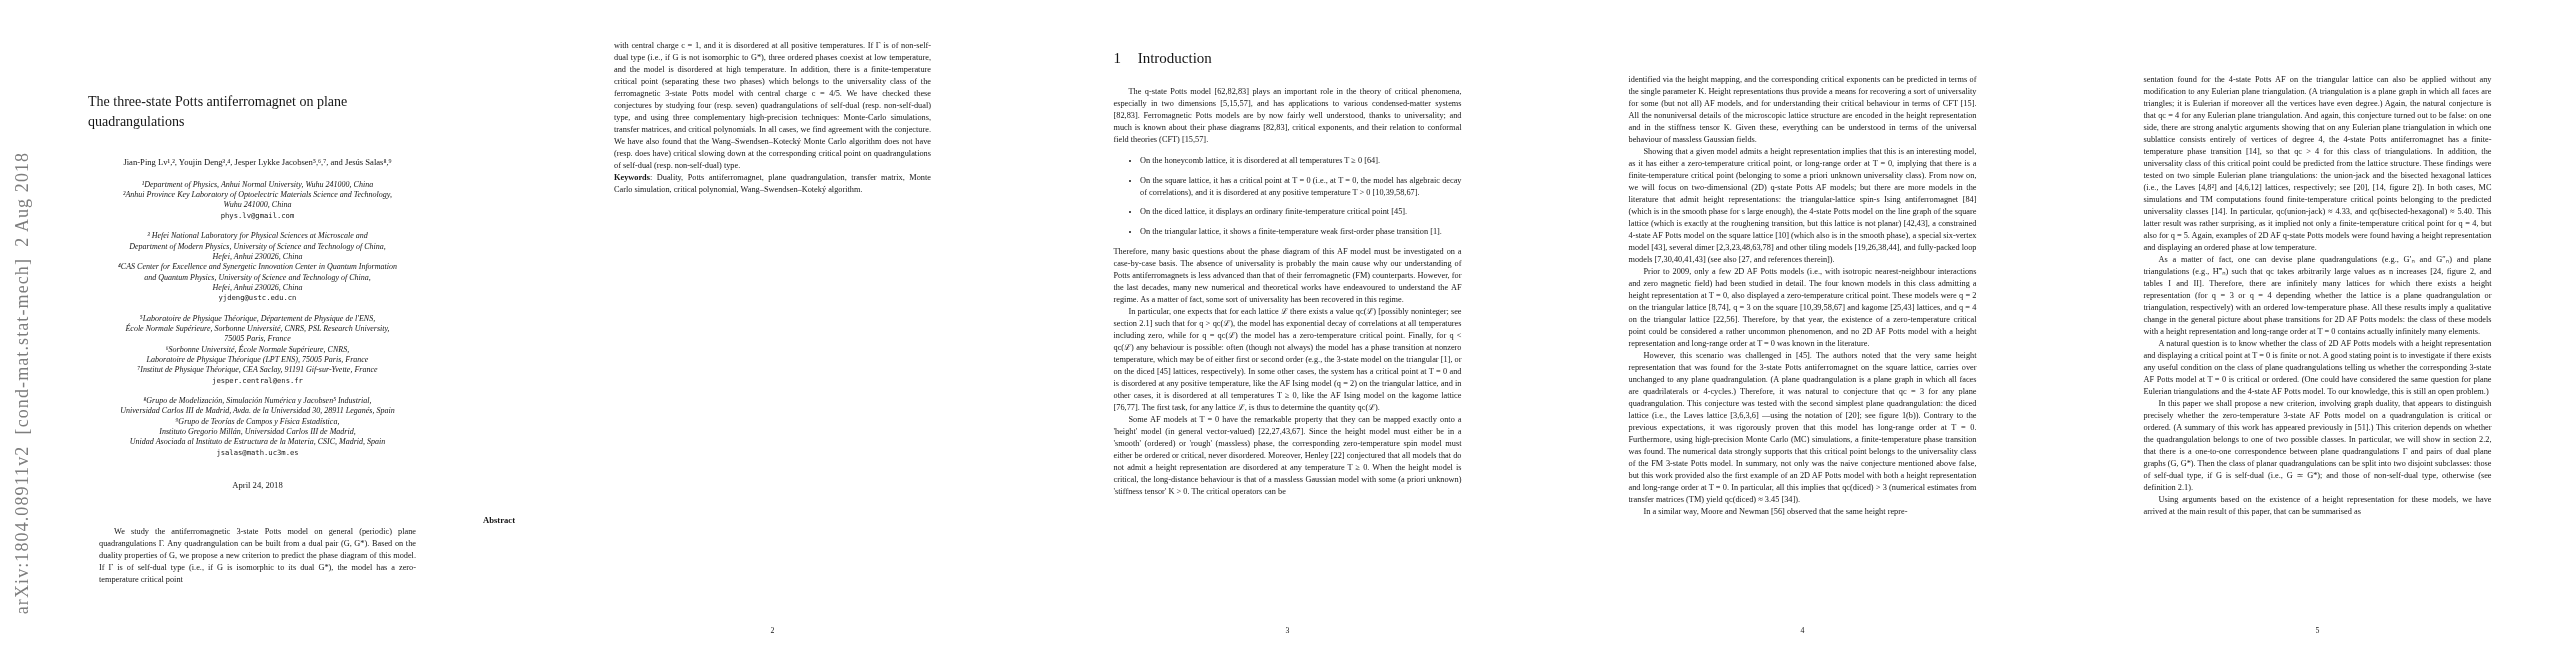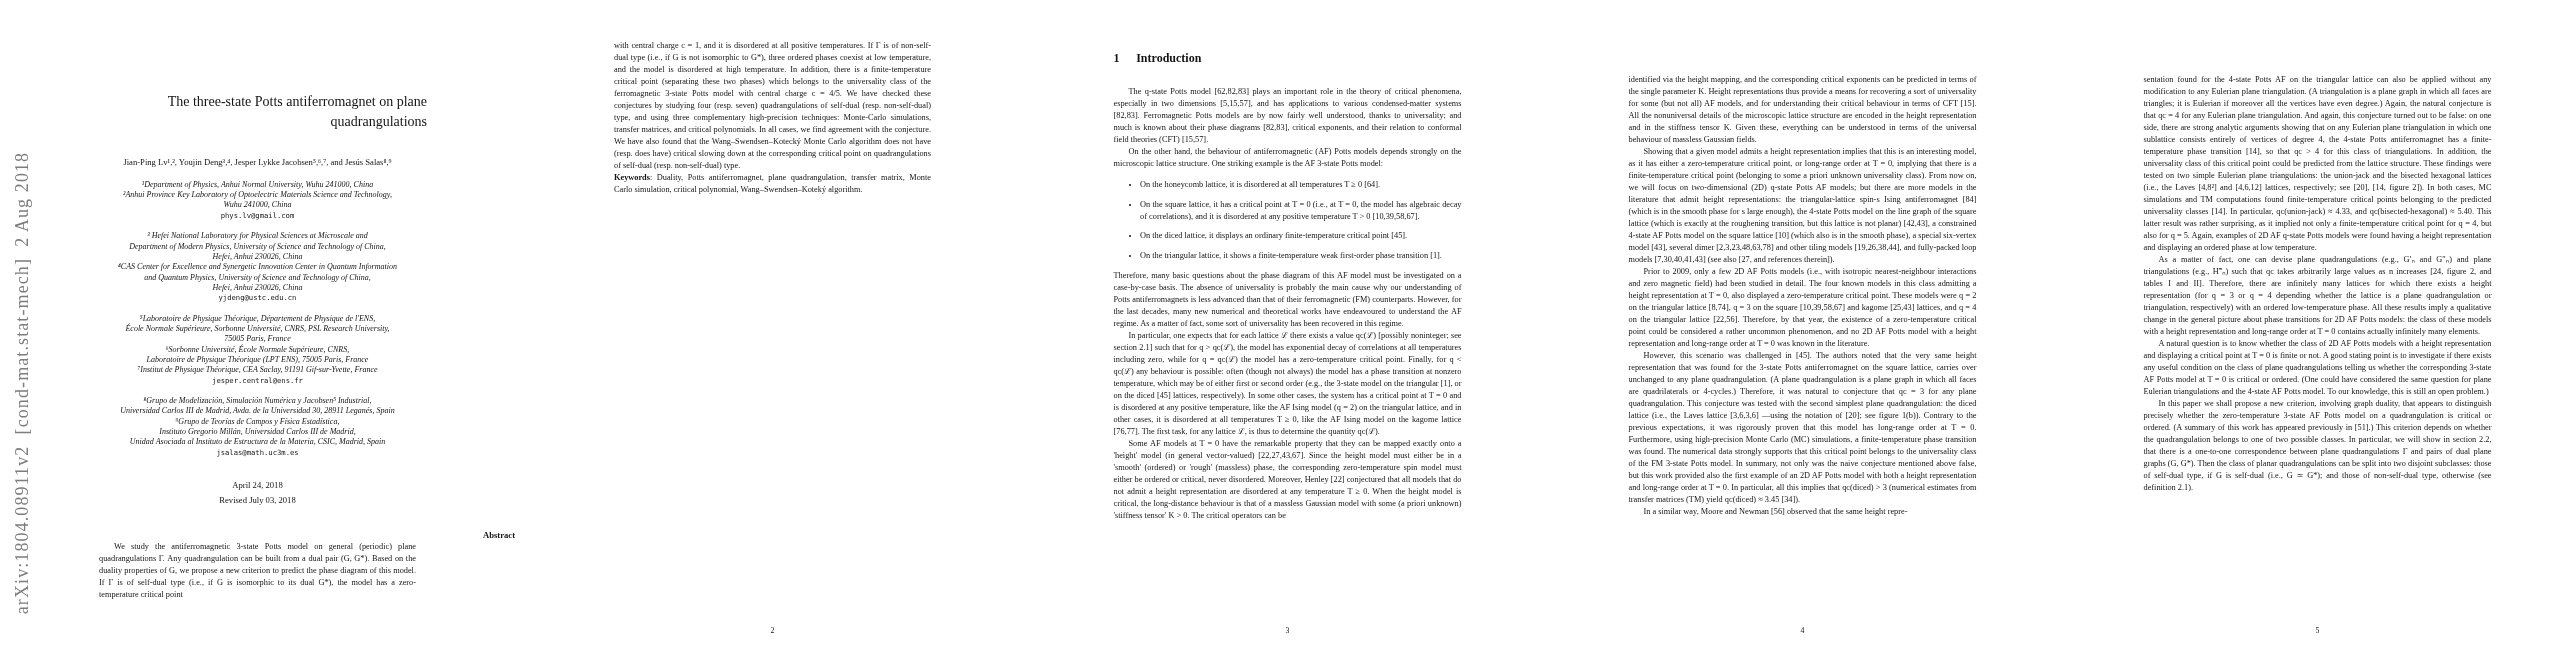--- a/index.html
+++ b/index.html
@@ -31,21 +31,21 @@
     font-size: 18px;
     letter-spacing: 1.1px;
     color: #7d7d7d;
   }
   .title {
     margin: 92px auto 0;
     width: 339px;
     font-size: 14px;
     line-height: 19.5px;
     font-weight: normal;
-    text-align: right;
+    text-align: left;
   }
   .authors {
     margin-top: 25.6px;
     font-size: 8.6px;
     text-align: center;
   }
   .aff {
     margin-top: 10px;
     font-style: italic;
     font-size: 8px;
@@ -83,23 +83,23 @@
   }
   p.indent { text-indent: 15px; }
   .abstract-text { margin-top: 7.8px; }
   .p2-col { padding-top: 40px; }
   .keywords { margin-top: 13.3px; }
   .keywords b { font-weight: bold; }
   .p3-col { padding-top: 50px; }
   .p45-col { padding-top: 74px; }
   h2.sec {
     margin: 0 0 19px 0;
-    font-size: 12px;
+    font-size: 15px;
     line-height: 16.7px;
-    font-weight: bold;
+    font-weight: normal;
   }
   h2.sec .secnum { margin-right: 16.7px; }
   ul.bullets {
     margin: 9px 0 7.8px 15.6px;
     padding-left: 11px;
   }
   ul.bullets li {
     font-size: 8.3px;
     line-height: 12px;
     text-align: justify;
@@ -155,42 +155,40 @@
       <div>⁸Grupo de Modelización, Simulación Numérica y Jacobsen⁵ Industrial,</div>
       <div>Universidad Carlos III de Madrid, Avda. de la Universidad 30, 28911 Leganés, Spain</div>
       <div>⁹Grupo de Teorías de Campos y Física Estadística,</div>
       <div>Instituto Gregorio Millán, Universidad Carlos III de Madrid,</div>
       <div>Unidad Asociada al Instituto de Estructura de la Materia, CSIC, Madrid, Spain</div>
       <div class="email">jsalas@math.uc3m.es</div>
     </div>
 
     <div class="dates">
       <div>April 24, 2018</div>
-      <div>Revised July 03, 2018</div>
     </div>
 
     <div class="abs-head">Abstract</div>
     <div class="narrow">
       <p class="body-par abstract-text indent">We study the antiferromagnetic 3-state Potts model on general (periodic) plane quadrangulations Γ. Any quadrangulation can be built from a dual pair (G, G*). Based on the duality properties of G, we propose a new criterion to predict the phase diagram of this model. If Γ is of self-dual type (i.e., if G is isomorphic to its dual G*), the model has a zero-temperature critical point</p>
     </div>
   </div>
 
   <div class="page">
     <div class="narrow p2-col">
       <p class="body-par">with central charge c = 1, and it is disordered at all positive temperatures. If Γ is of non-self-dual type (i.e., if G is not isomorphic to G*), three ordered phases coexist at low temperature, and the model is disordered at high temperature. In addition, there is a finite-temperature critical point (separating these two phases) which belongs to the universality class of the ferromagnetic 3-state Potts model with central charge c = 4/5. We have checked these conjectures by studying four (resp. seven) quadrangulations of self-dual (resp. non-self-dual) type, and using three complementary high-precision techniques: Monte-Carlo simulations, transfer matrices, and critical polynomials. In all cases, we find agreement with the conjecture. We have also found that the Wang–Swendsen–Kotecký Monte Carlo algorithm does not have (resp. does have) critical slowing down at the corresponding critical point on quadrangulations of self-dual (resp. non-self-dual) type.</p>
       <p class="body-par keywords"><b>Keywords</b><span>: Duality, Potts antiferromagnet, plane quadrangulation, transfer matrix, Monte Carlo simulation, critical polynomial, Wang–Swendsen–Koteký algorithm.</span></p>
     </div>
     <div class="pageno">2</div>
   </div>
 
   <div class="page">
     <div class="col p3-col">
       <h2 class="sec"><span class="secnum">1</span><span class="secname">Introduction</span></h2>
       <p class="body-par indent">The q-state Potts model [62,82,83] plays an important role in the theory of critical phenomena, especially in two dimensions [5,15,57], and has applications to various condensed-matter systems [82,83]. Ferromagnetic Potts models are by now fairly well understood, thanks to universality; and much is known about their phase diagrams [82,83], critical exponents, and their relation to conformal field theories (CFT) [15,57].</p>
-      <p class="body-par indent">On the other hand, the behaviour of antiferromagnetic (AF) Potts models depends strongly on the microscopic lattice structure. One striking example is the AF 3-state Potts model:</p>
       <ul class="bullets">
         <li>On the honeycomb lattice, it is disordered at all temperatures T ≥ 0 [64].</li>
         <li>On the square lattice, it has a critical point at T = 0 (i.e., at T = 0, the model has algebraic decay of correlations), and it is disordered at any positive temperature T &gt; 0 [10,39,58,67].</li>
         <li>On the diced lattice, it displays an ordinary finite-temperature critical point [45].</li>
         <li>On the triangular lattice, it shows a finite-temperature weak first-order phase transition [1].</li>
       </ul>
       <p class="body-par">Therefore, many basic questions about the phase diagram of this AF model must be investigated on a case-by-case basis. The absence of universality is probably the main cause why our understanding of Potts antiferromagnets is less advanced than that of their ferromagnetic (FM) counterparts. However, for the last decades, many new numerical and theoretical works have endeavoured to understand the AF regime. As a matter of fact, some sort of universality has been recovered in this regime.</p>
       <p class="body-par indent">In particular, one expects that for each lattice ℒ there exists a value qc(ℒ) [possibly noninteger; see section 2.1] such that for q &gt; qc(ℒ), the model has exponential decay of correlations at all temperatures including zero, while for q = qc(ℒ) the model has a zero-temperature critical point. Finally, for q &lt; qc(ℒ) any behaviour is possible: often (though not always) the model has a phase transition at nonzero temperature, which may be of either first or second order (e.g., the 3-state model on the triangular [1], or on the diced [45] lattices, respectively). In some other cases, the system has a critical point at T = 0 and is disordered at any positive temperature, like the AF Ising model (q = 2) on the triangular lattice, and in other cases, it is disordered at all temperatures T ≥ 0, like the AF Ising model on the kagome lattice [76,77]. The first task, for any lattice ℒ, is thus to determine the quantity qc(ℒ).</p>
       <p class="body-par indent">Some AF models at T = 0 have the remarkable property that they can be mapped exactly onto a 'height' model (in general vector-valued) [22,27,43,67]. Since the height model must either be in a 'smooth' (ordered) or 'rough' (massless) phase, the corresponding zero-temperature spin model must either be ordered or critical, never disordered. Moreover, Henley [22] conjectured that all models that do not admit a height representation are disordered at any temperature T ≥ 0. When the height model is critical, the long-distance behaviour is that of a massless Gaussian model with some (a priori unknown) 'stiffness tensor' K &gt; 0. The critical operators can be</p>
     </div>
@@ -207,18 +205,19 @@
     </div>
     <div class="pageno">4</div>
   </div>
 
   <div class="page">
     <div class="col p45-col">
       <p class="body-par">sentation found for the 4-state Potts AF on the triangular lattice can also be applied without any modification to any Eulerian plane triangulation. (A triangulation is a plane graph in which all faces are triangles; it is Eulerian if moreover all the vertices have even degree.) Again, the natural conjecture is that qc = 4 for any Eulerian plane triangulation. And again, this conjecture turned out to be false: on one side, there are strong analytic arguments showing that on any Eulerian plane triangulation in which one sublattice consists entirely of vertices of degree 4, the 4-state Potts antiferromagnet has a finite-temperature phase transition [14], so that qc &gt; 4 for this class of triangulations. In addition, the universality class of this critical point could be predicted from the lattice structure. These findings were tested on two simple Eulerian plane triangulations: the union-jack and the bisected hexagonal lattices (i.e., the Laves [4,8²] and [4,6,12] lattices, respectively; see [20], [14, figure 2]). In both cases, MC simulations and TM computations found finite-temperature critical points belonging to the predicted universality classes [14]. In particular, qc(union-jack) ≈ 4.33, and qc(bisected-hexagonal) ≈ 5.40. This latter result was rather surprising, as it implied not only a finite-temperature critical point for q = 4, but also for q = 5. Again, examples of 2D AF q-state Potts models were found having a height representation and displaying an ordered phase at low temperature.</p>
       <p class="body-par indent">As a matter of fact, one can devise plane quadrangulations (e.g., G′ₙ and G″ₙ) and plane triangulations (e.g., H‴ₙ) such that qc takes arbitrarily large values as n increases [24, figure 2, and tables I and II]. Therefore, there are infinitely many lattices for which there exists a height representation (for q = 3 or q = 4 depending whether the lattice is a plane quadrangulation or triangulation, respectively) with an ordered low-temperature phase. All these results imply a qualitative change in the general picture about phase transitions for 2D AF Potts models: the class of these models with a height representation and long-range order at T = 0 contains actually infinitely many elements.</p>
       <p class="body-par indent">A natural question is to know whether the class of 2D AF Potts models with a height representation and displaying a critical point at T = 0 is finite or not. A good stating point is to investigate if there exists any useful condition on the class of plane quadrangulations telling us whether the corresponding 3-state AF Potts model at T = 0 is critical or ordered. (One could have considered the same question for plane Eulerian triangulations and the 4-state AF Potts model. To our knowledge, this is still an open problem.)</p>
       <p class="body-par indent">In this paper we shall propose a new criterion, involving graph duality, that appears to distinguish precisely whether the zero-temperature 3-state AF Potts model on a quadrangulation is critical or ordered. (A summary of this work has appeared previously in [51].) This criterion depends on whether the quadrangulation belongs to one of two possible classes. In particular, we will show in section 2.2, that there is a one-to-one correspondence between plane quadrangulations Γ and pairs of dual plane graphs (G, G*). Then the class of planar quadrangulations can be split into two disjoint subclasses: those of self-dual type, if G is self-dual (i.e., G ≃ G*); and those of non-self-dual type, otherwise (see definition 2.1).</p>
+      <p class="body-par indent">Using arguments based on the existence of a height representation for these models, we have arrived at the main result of this paper, that can be summarised as</p>
     </div>
     <div class="pageno">5</div>
   </div>
 
 </div>
 
 
 </body></html>

